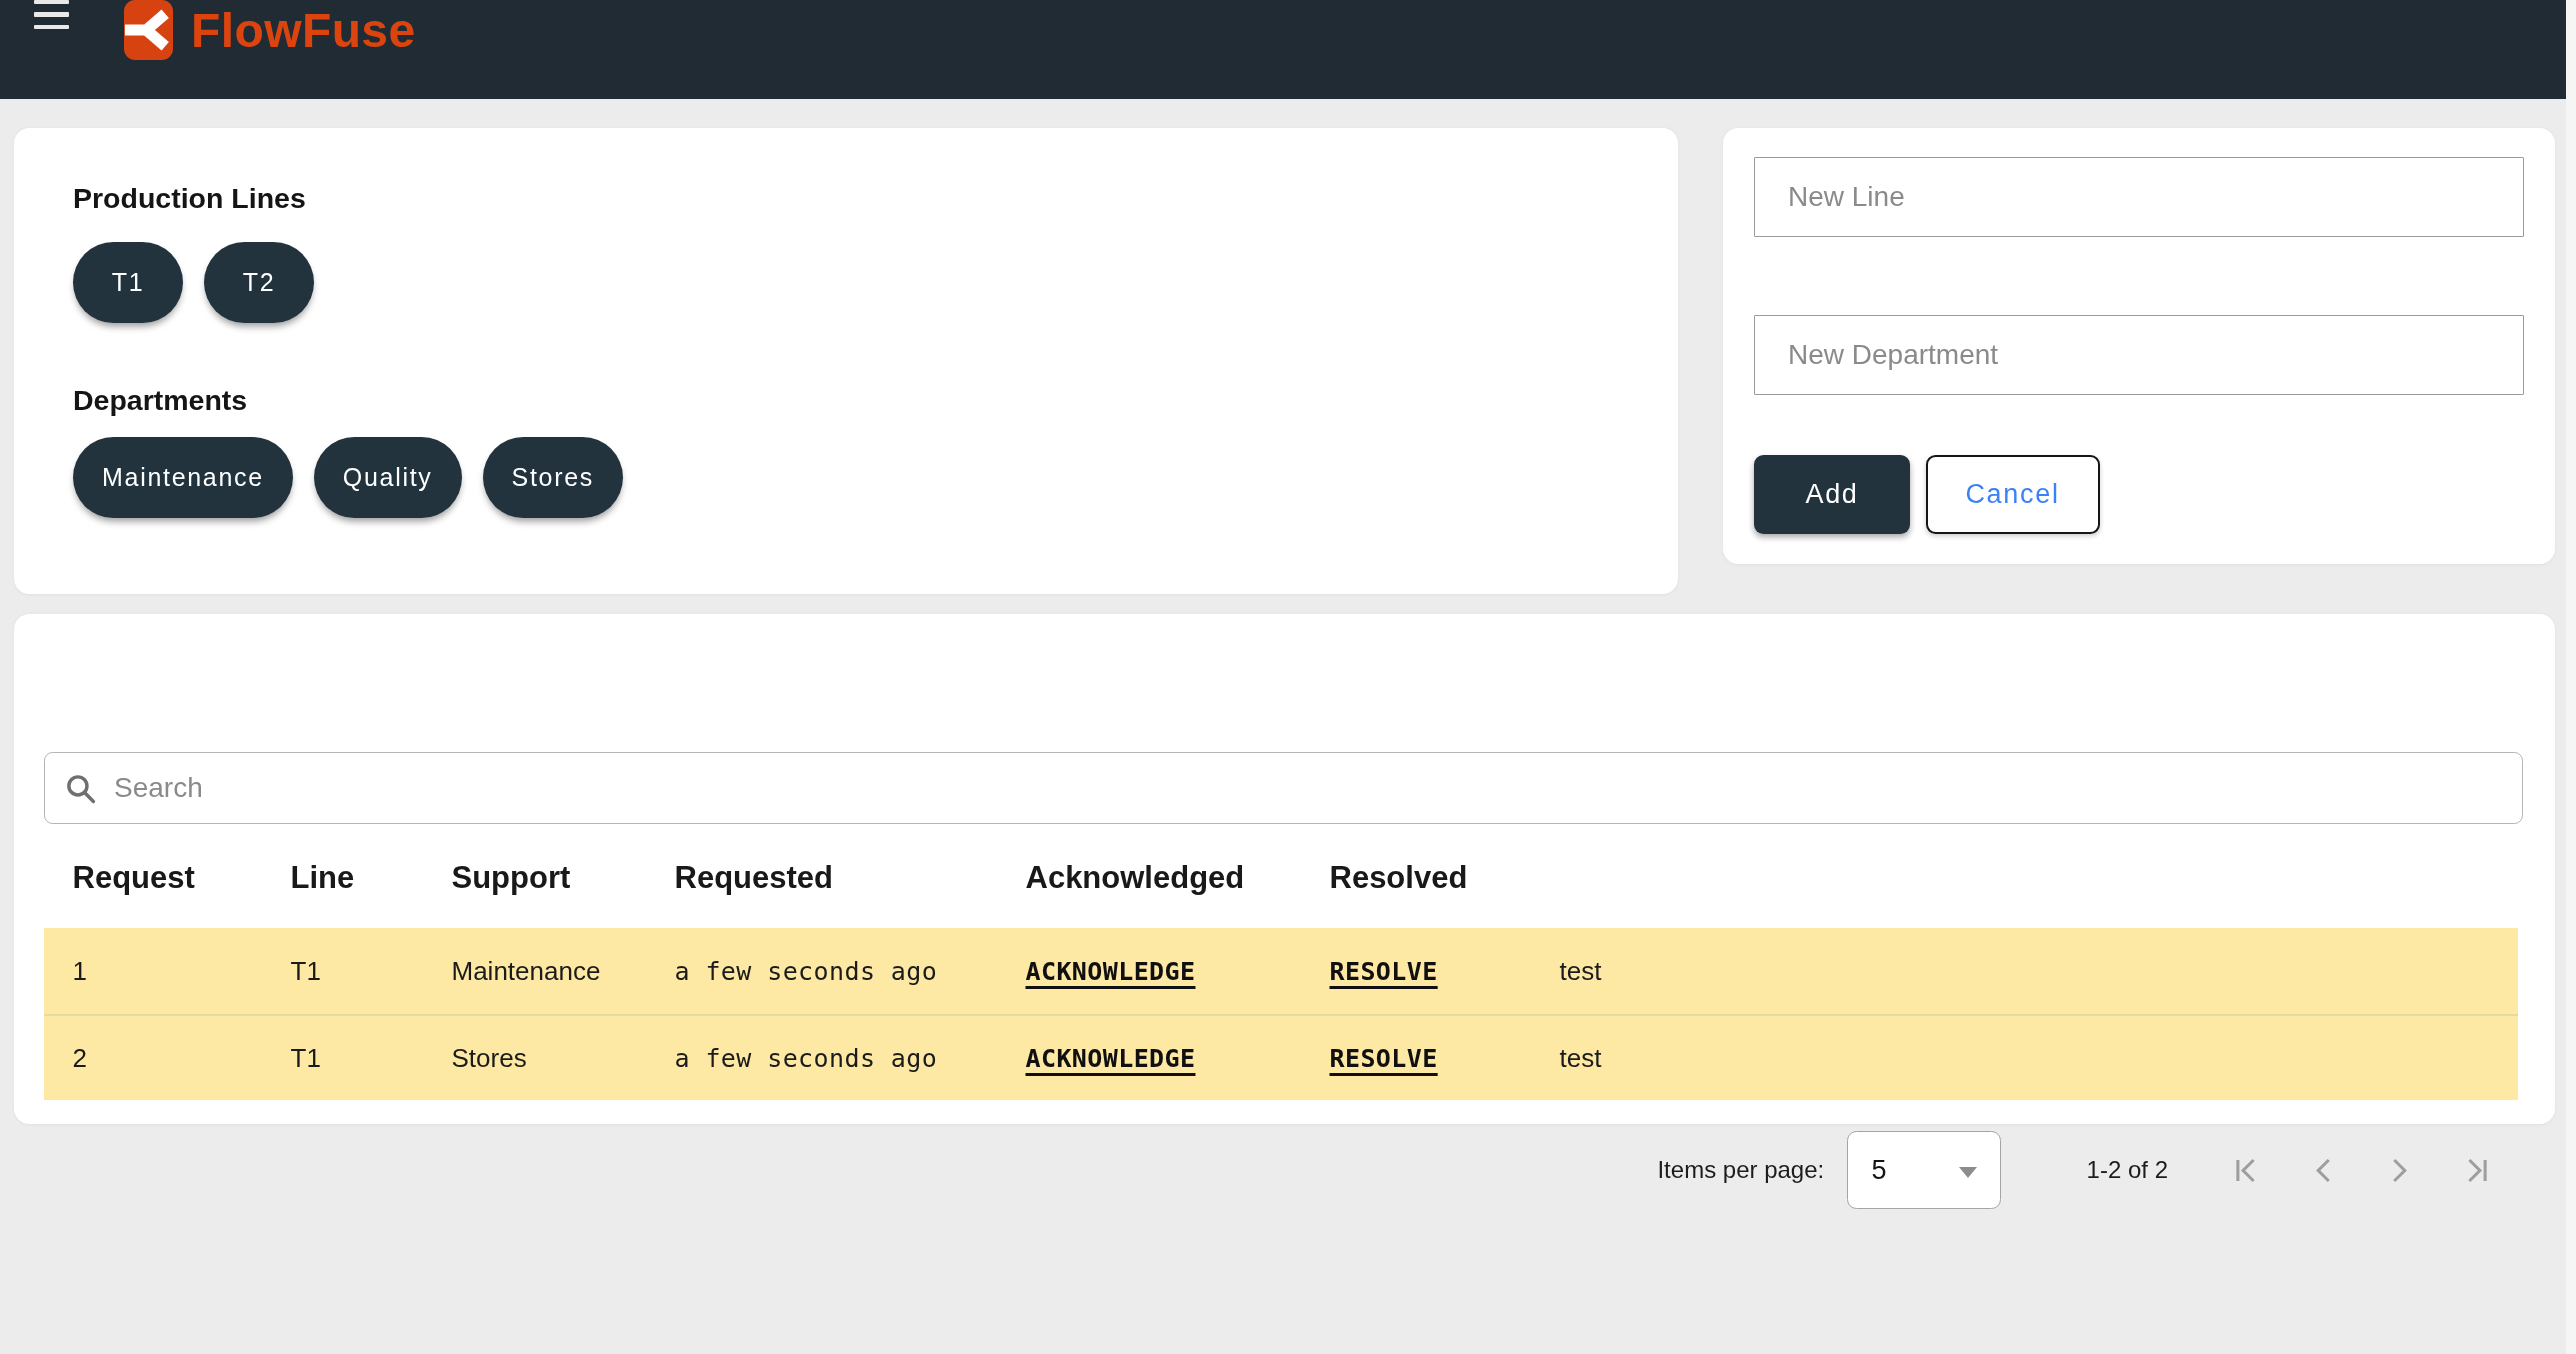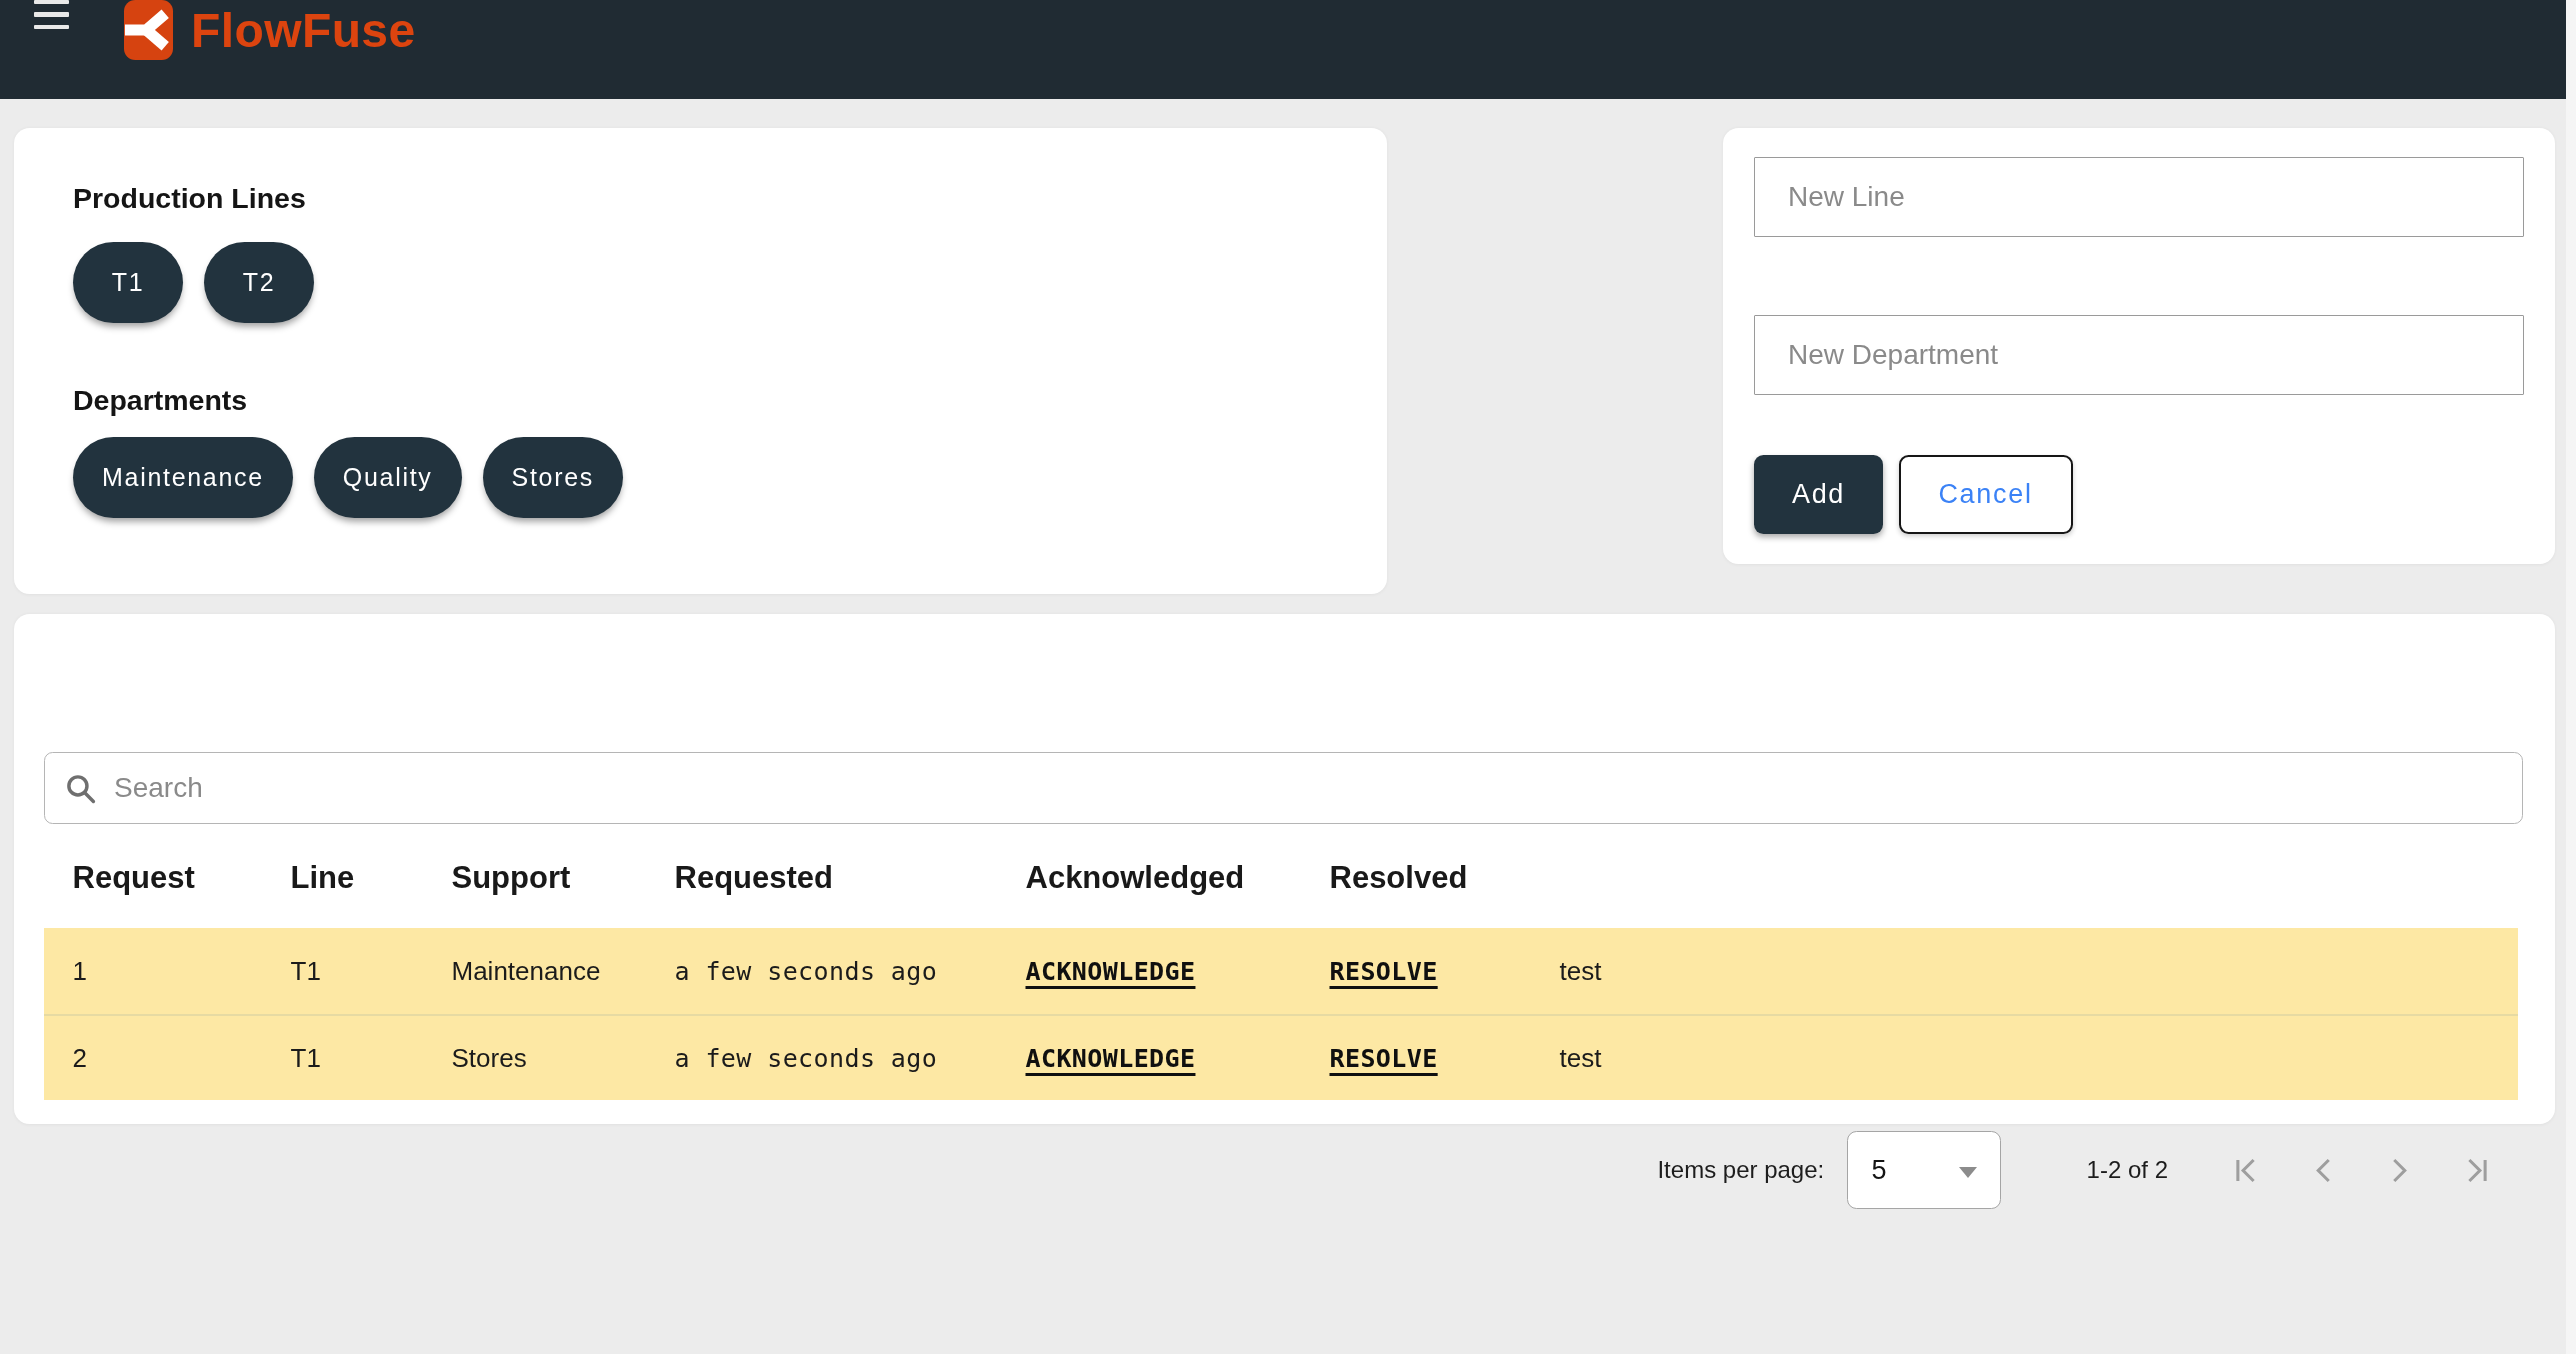--- a/index.html
+++ b/index.html
@@ -13,21 +13,21 @@
   .menu-btn span{display:block;height:4.3px;background:#e9e9e9;border-radius:0.9px;}
   .logo{display:flex;align-items:center;margin-left:55px;}
   .logo-mark{width:49px;height:60px;border-radius:11.2px;background:#D64310;position:relative;}
   .logo-text{margin-left:18px;font-size:48px;font-weight:bold;color:#DC440F;letter-spacing:0.4px;}
 
   
   .scroll-strip{position:absolute;right:0;top:0;width:10.4px;height:1354px;background:#f5f5f5;z-index:60;}
 
   
   .card{position:absolute;background:#ffffff;border-radius:15.5px;box-shadow:0 0.9px 3.5px rgba(0,0,0,0.05);box-sizing:border-box;}
-  .card-filters{left:14px;top:128px;width:1373px;height:466px;padding:53px 0 0 59px;}
+  .card-filters{left:14px;top:128px;width:1664px;height:466px;padding:53px 0 0 59px;}
   .card-add{left:1723px;top:128px;width:832px;height:436px;padding:29px 31px 0 31px;}
   .card-table{left:14px;top:614px;width:2541px;height:510px;}
 
   
   .section-title{margin:0;font-size:28.5px;line-height:35px;font-weight:bold;color:#151515;}
   .t2{margin-top:60px;}
   .pill-row{display:flex;gap:21px;}
   .pill-row.r1{margin-top:26px;}
   .pill-row.r2{margin-top:19px;}
   .pill{min-width:110px;height:81px;padding:0 29px;border-radius:41px;background:#22333E;color:#ffffff;
@@ -36,21 +36,21 @@
 
   
   .text-field{display:block;width:100%;height:80px;border:1.7px solid #9a9a9a;border-radius:1px;
               font-size:28px;padding:0 33px;color:#333;box-sizing:border-box;outline:none;
               font-family:"Liberation Sans",sans-serif;background:#fff;}
   .text-field::placeholder{color:#8a8a8a;opacity:1;}
   .tf2{margin-top:78px;}
   .btn-row{display:flex;margin-top:60px;}
   .btn{height:79px;border-radius:9.5px;display:flex;align-items:center;justify-content:center;
        font-size:27px;letter-spacing:1.7px;cursor:pointer;box-sizing:border-box;}
-  .btn-add{width:129px;background:#22333E;color:#fff;box-shadow:0 3.5px 6px -0.9px rgba(0,0,0,0.35);}
+  .btn-add{width:156px;background:#22333E;color:#fff;box-shadow:0 3.5px 6px -0.9px rgba(0,0,0,0.35);}
   .btn-cancel{width:174px;margin-left:15.5px;background:#fff;color:#3b82f6;border:2.6px solid #161616;
               box-shadow:0 2.6px 5.2px -0.9px rgba(0,0,0,0.2);}
 
   
   .search-wrap{position:relative;margin:138px 32px 0 30px;}
   .search-input{width:100%;height:72px;border:1.7px solid #b5b5b5;border-radius:8.6px;font-size:28px;
                 padding:0 26px 0 69px;color:#444;box-sizing:border-box;outline:none;
                 font-family:"Liberation Sans",sans-serif;background:#fff;}
   .search-input::placeholder{color:#8a8a8a;opacity:1;}
   .search-icon{position:absolute;left:21px;top:21px;width:31px;height:31px;}

